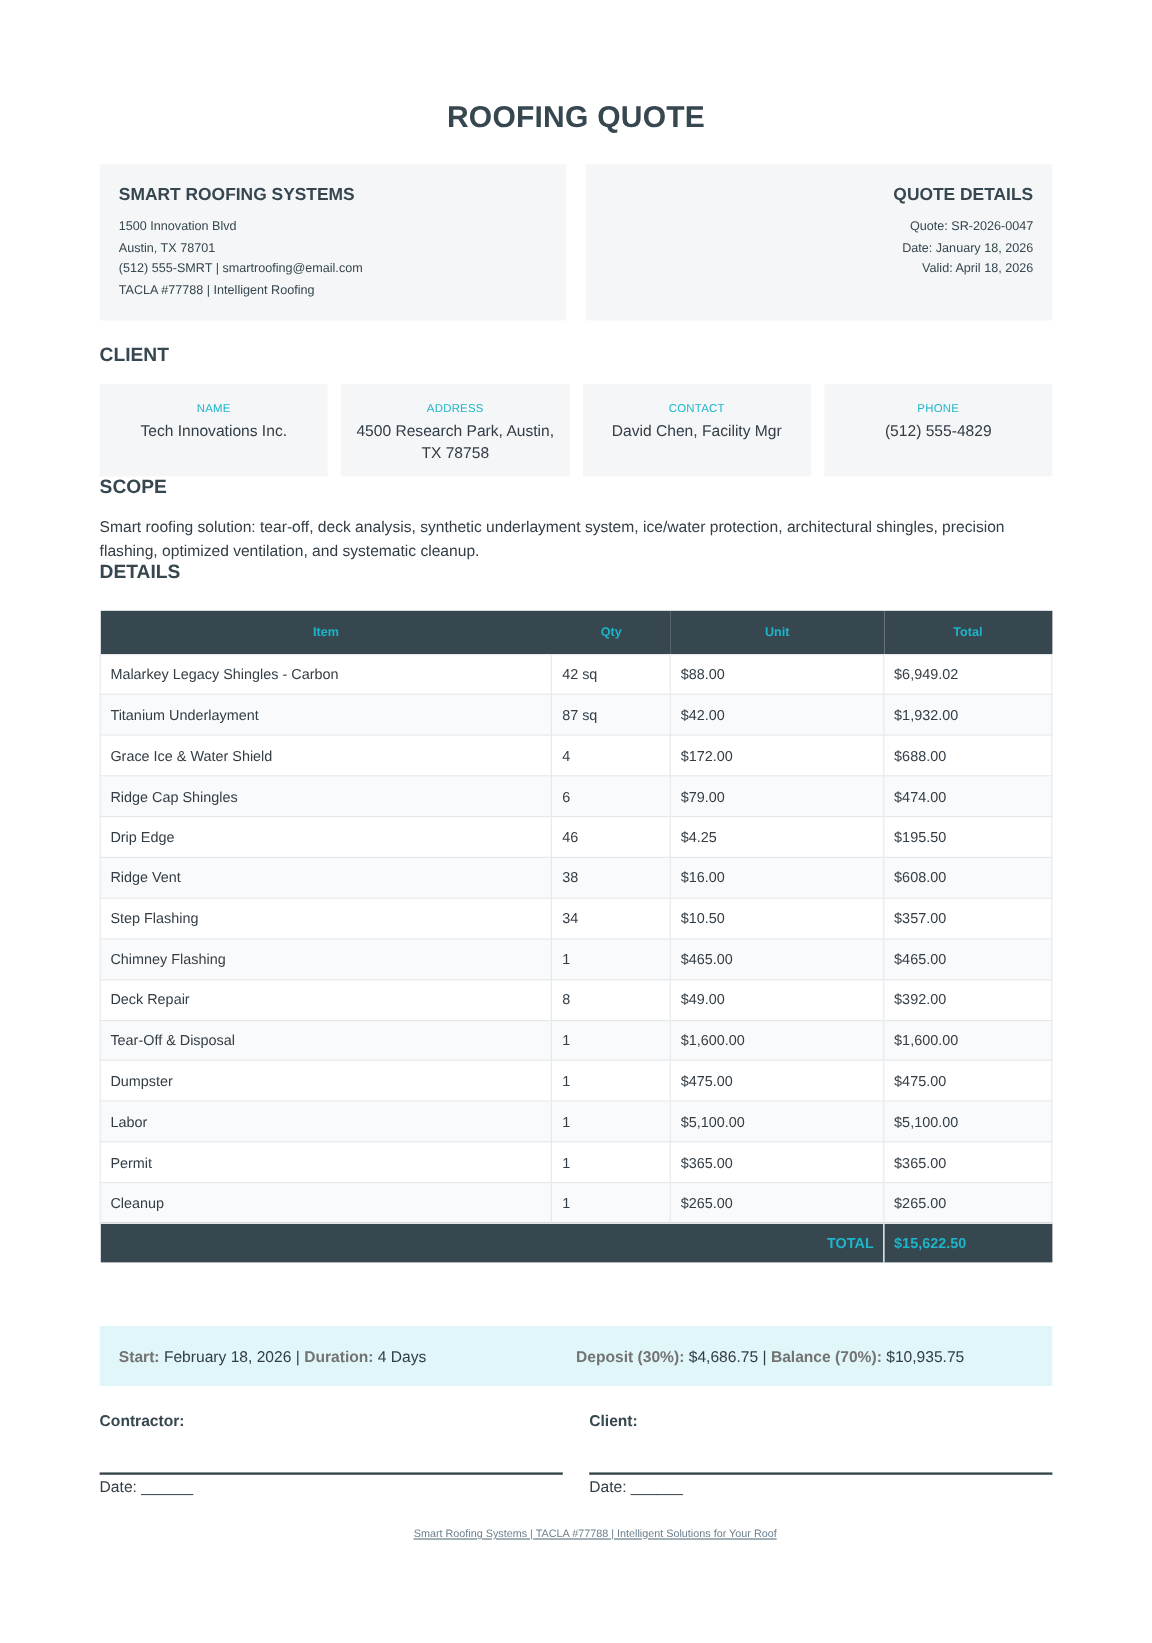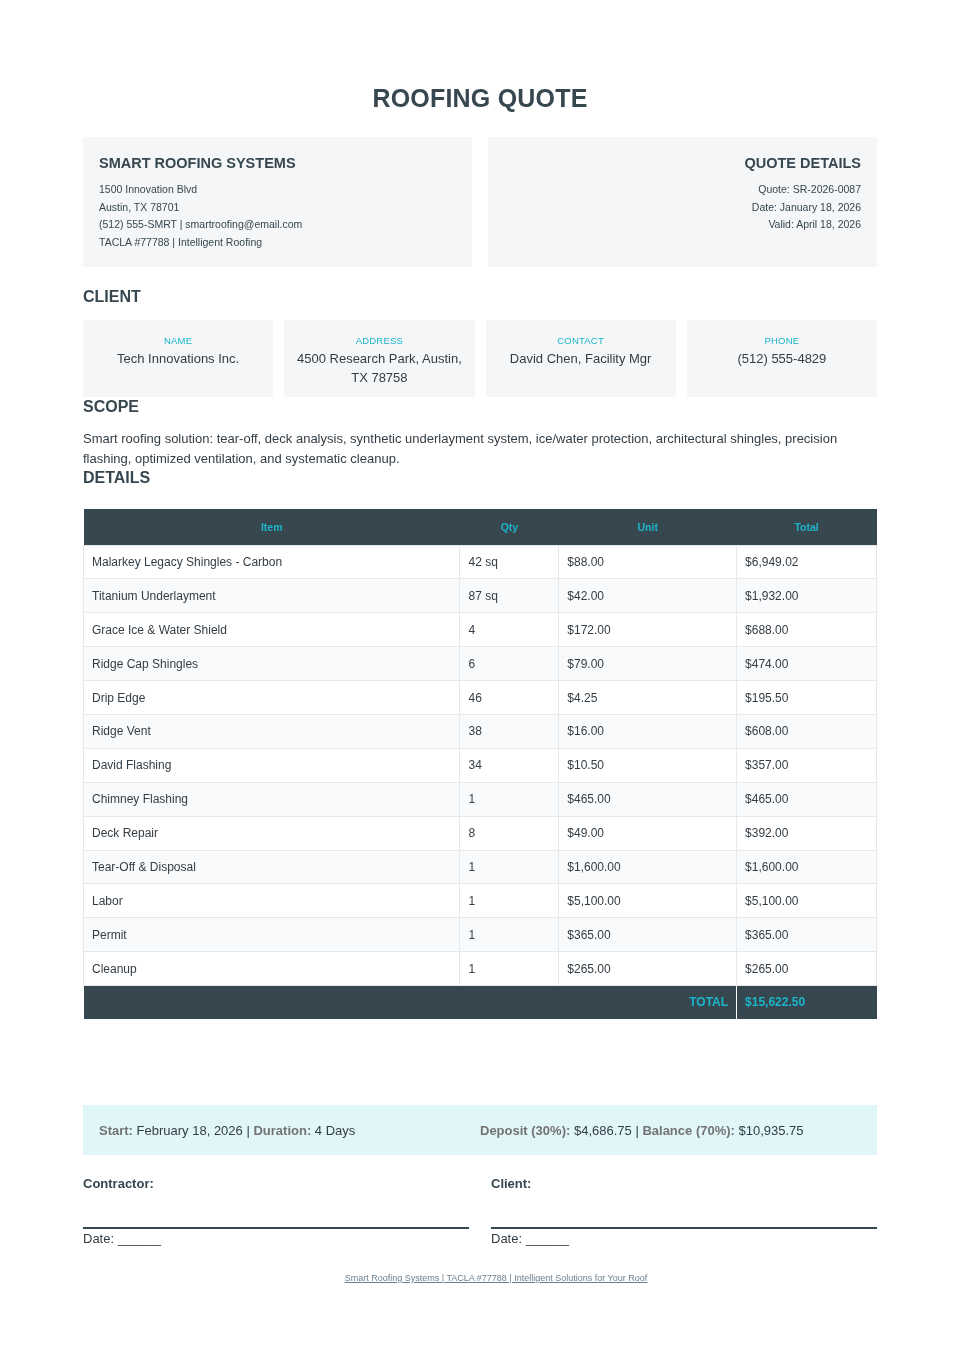--- a/index.html
+++ b/index.html
@@ -46,21 +46,21 @@
   <div class="hdr-box hdr-left">
     <div class="hdr-title">SMART ROOFING SYSTEMS</div>
     <div class="hdr-line">1500 Innovation Blvd</div>
     <div class="hdr-line">Austin, TX 78701</div>
     <div class="hdr-line">(512) 555-SMRT | smartroofing@email.com</div>
     <div class="hdr-line">TACLA #77788 | Intelligent Roofing</div>
   </div>
 
   <div class="hdr-box hdr-right">
     <div class="hdr-title">QUOTE DETAILS</div>
-    <div class="hdr-line">Quote: SR-2026-0087</div>
+    <div class="hdr-line">Quote: SR-2026-0047</div>
     <div class="hdr-line">Date: January 18, 2026</div>
     <div class="hdr-line">Valid: April 18, 2026</div>
   </div>
 
   <h2 class="section-h" style="top:288px;">CLIENT</h2>
 
   <div class="client-row">
     <div class="client-card">
       <div class="client-label">NAME</div>
       <div class="client-val">Tech Innovations Inc.</div>
@@ -130,21 +130,21 @@
           <td>$4.25</td>
           <td>$195.50</td>
         </tr>
       <tr>
           <td>Ridge Vent</td>
           <td>38</td>
           <td>$16.00</td>
           <td>$608.00</td>
         </tr>
       <tr>
-          <td>David Flashing</td>
+          <td>Step Flashing</td>
           <td>34</td>
           <td>$10.50</td>
           <td>$357.00</td>
         </tr>
       <tr>
           <td>Chimney Flashing</td>
           <td>1</td>
           <td>$465.00</td>
           <td>$465.00</td>
         </tr>
@@ -152,20 +152,26 @@
           <td>Deck Repair</td>
           <td>8</td>
           <td>$49.00</td>
           <td>$392.00</td>
         </tr>
       <tr>
           <td>Tear-Off &amp; Disposal</td>
           <td>1</td>
           <td>$1,600.00</td>
           <td>$1,600.00</td>
+        </tr>
+      <tr>
+          <td>Dumpster</td>
+          <td>1</td>
+          <td>$475.00</td>
+          <td>$475.00</td>
         </tr>
       <tr>
           <td>Labor</td>
           <td>1</td>
           <td>$5,100.00</td>
           <td>$5,100.00</td>
         </tr>
       <tr>
           <td>Permit</td>
           <td>1</td>

